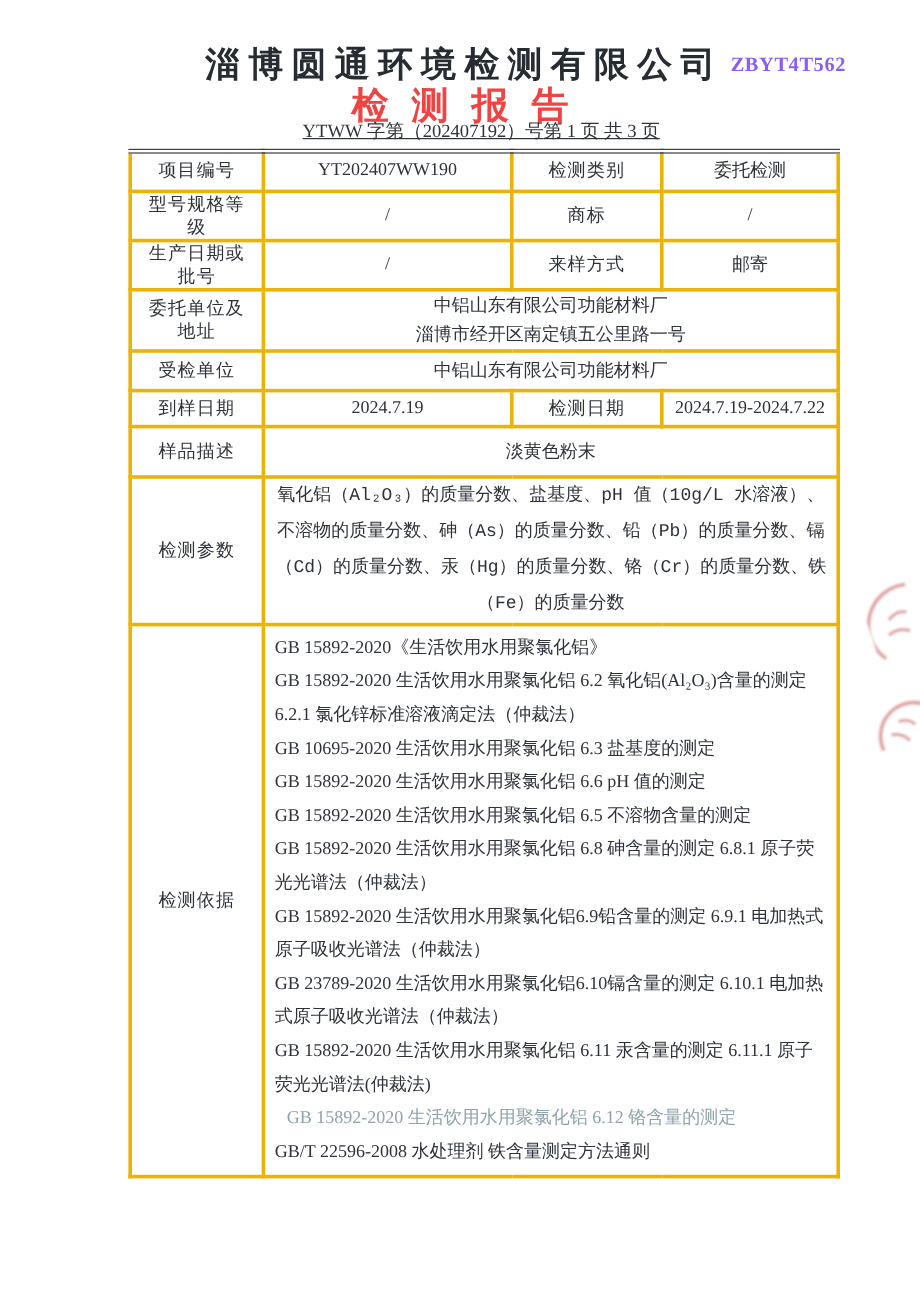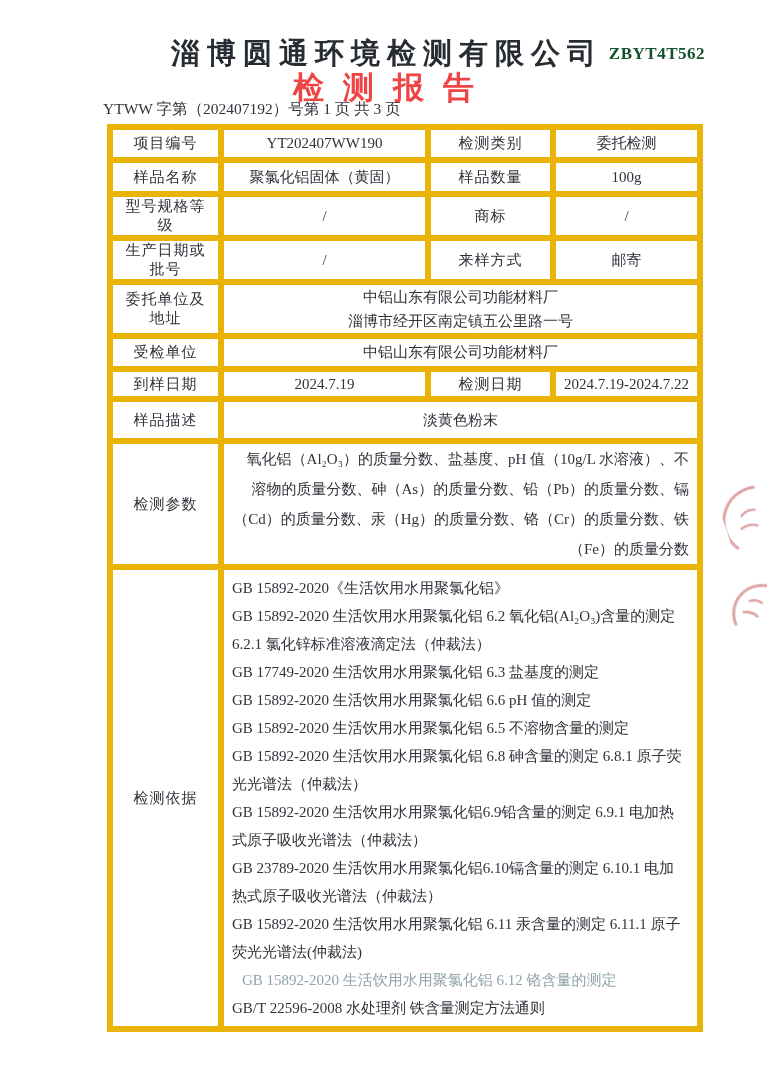--- a/index.html
+++ b/index.html
@@ -14,57 +14,57 @@
   
   .company-name{
     position:absolute;top:34px;left:0;width:767px;
     text-align:center;
     font-size:29px;font-weight:600;letter-spacing:7px;text-indent:7px;
     color:#272c33;
   }
   .report-code{
     position:absolute;top:44px;right:62px;
     font-size:17px;font-weight:700;letter-spacing:.5px;
-    color:#14532d;
+    color:#8b5cf6;
     font-family:"Liberation Serif","DejaVu Serif",serif;
   }
   .report-title{
     position:absolute;top:67px;left:0;width:767px;
     text-align:center;
     font-size:31px;font-weight:700;letter-spacing:19px;text-indent:19px;
     color:#ef4444;
   }
   .meta-line{
     position:absolute;top:99px;left:103px;right:68px;
-    display:flex;justify-content:flex-start;align-items:baseline;
-    font-size:15.5px;color:#2e333a;
+    display:flex;justify-content:center;align-items:baseline;
+    font-size:15.5px;color:#2e333a;text-decoration:underline;
   }
   
   table.report{
     position:absolute;left:107px;top:124px;
     width:590px;
     border-collapse:collapse;table-layout:fixed;
     font-size:15px;color:#2e333a;
     border:2px solid #3a4047;
     border-top:4px double #3a4047;
   }
   table.report td{
-    border:6px solid #eab308;
+    border:3px solid #eab308;
     padding:0 8px;
     text-align:center;
     vertical-align:middle;
     overflow:hidden;
   }
   td.lbl{letter-spacing:1px;}
   .r1{height:33px;} .r2{height:34px;} .r3{height:34px;} .r4{height:34px;padding-left:16px;}
   .r5{height:50px;} .r6{height:33px;margin-top:36px;} .r7{height:30px;padding-left:20px;} .r8{height:42px;}
   .r9{height:120px;} .r10{height:460px;}
   td.left{text-align:left;padding-left:12px;padding-right:10px;}
   .addr-line{line-height:24px;}
-  .params-text{line-height:30px;text-align:right;}
+  .params-text{line-height:30px;text-align:center;font-family:Liberation Mono, monospace;}
   .basis-list{padding:4px 0;}
   .basis-item{line-height:28px;text-align:left;}
   .basis-item.muted{color:#8fa3ab;margin-left:10px;}
   
   .stamp{position:absolute;opacity:.55;filter:blur(.7px);}
   .stamp-1{top:480px;right:-34px;transform:rotate(-18deg);}
   .stamp-2{top:578px;right:-30px;transform:rotate(10deg);}
 </style>
 </head>
 <body>
@@ -88,26 +88,20 @@
     </colgroup>
 
     <tbody>
         <tr class="r1">
       <td class="lbl">项目编号</td>
       <td>YT202407WW190</td>
       <td class="lbl">检测类别</td>
       <td>委托检测</td>
     </tr>
 
-    <tr class="r2">
-      <td class="lbl">样品名称</td>
-      <td>聚氯化铝固体（黄固）</td>
-      <td class="lbl">样品数量</td>
-      <td>100g</td>
-    </tr>
 
     <tr class="r3">
       <td class="lbl">型号规格等级</td>
       <td>/</td>
       <td class="lbl">商标</td>
       <td>/</td>
     </tr>
 
     <tr class="r4">
       <td class="lbl">生产日期或批号</td>
@@ -147,21 +141,21 @@
         <div class="params-text">氧化铝（Al₂O₃）的质量分数、盐基度、pH 值（10g/L 水溶液）、不溶物的质量分数、砷（As）的质量分数、铅（Pb）的质量分数、镉（Cd）的质量分数、汞（Hg）的质量分数、铬（Cr）的质量分数、铁（Fe）的质量分数</div>
       </td>
     </tr>
 
     <tr class="r10">
       <td class="lbl">检测依据</td>
       <td colspan="3" class="left">
         <div class="basis-list">
           <div class="basis-item">GB 15892-2020《生活饮用水用聚氯化铝》</div>
           <div class="basis-item">GB 15892-2020 生活饮用水用聚氯化铝 6.2 氧化铝(Al₂O₃)含量的测定 6.2.1 氯化锌标准溶液滴定法（仲裁法）</div>
-          <div class="basis-item">GB 17749-2020 生活饮用水用聚氯化铝 6.3 盐基度的测定</div>
+          <div class="basis-item">GB 10695-2020 生活饮用水用聚氯化铝 6.3 盐基度的测定</div>
           <div class="basis-item">GB 15892-2020 生活饮用水用聚氯化铝 6.6 pH 值的测定</div>
           <div class="basis-item">GB 15892-2020 生活饮用水用聚氯化铝 6.5 不溶物含量的测定</div>
           <div class="basis-item">GB 15892-2020 生活饮用水用聚氯化铝 6.8 砷含量的测定 6.8.1 原子荧光光谱法（仲裁法）</div>
           <div class="basis-item">GB 15892-2020 生活饮用水用聚氯化铝6.9铅含量的测定 6.9.1 电加热式原子吸收光谱法（仲裁法）</div>
           <div class="basis-item">GB 23789-2020 生活饮用水用聚氯化铝6.10镉含量的测定 6.10.1 电加热式原子吸收光谱法（仲裁法）</div>
           <div class="basis-item">GB 15892-2020 生活饮用水用聚氯化铝 6.11 汞含量的测定 6.11.1 原子荧光光谱法(仲裁法)</div>
           <div class="basis-item muted">GB 15892-2020 生活饮用水用聚氯化铝 6.12 铬含量的测定</div>
           <div class="basis-item">GB/T 22596-2008 水处理剂 铁含量测定方法通则</div>
         </div>
       </td>

